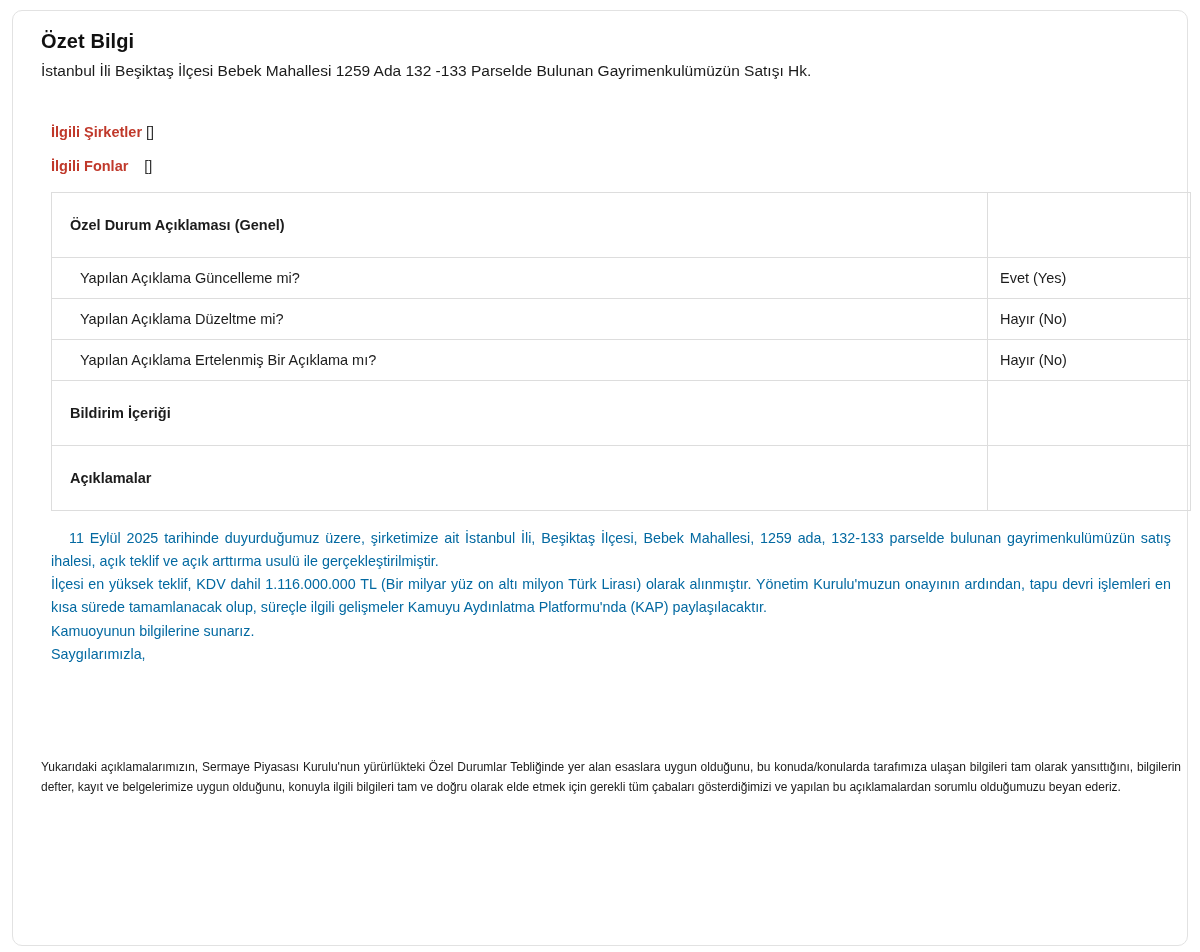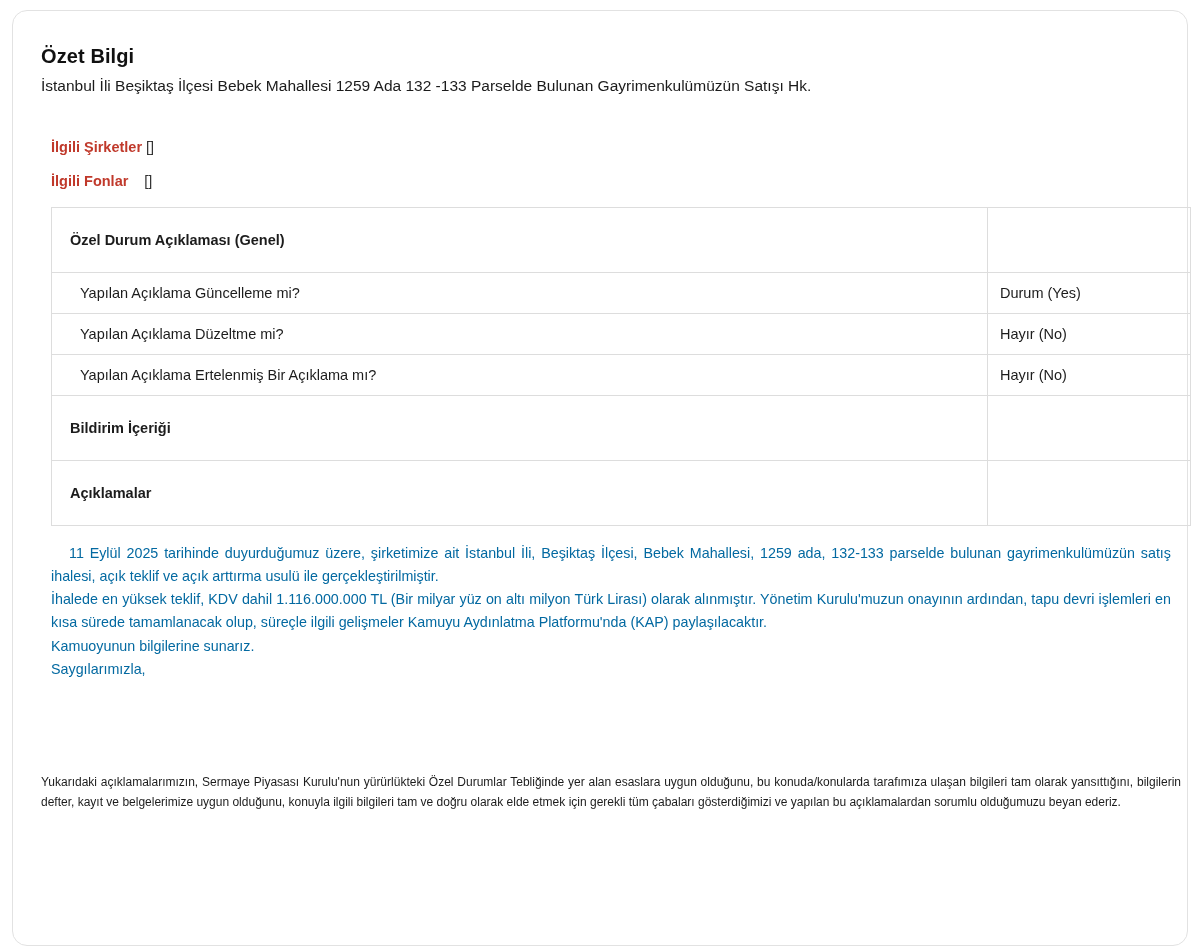--- a/index.html
+++ b/index.html
@@ -16,24 +16,24 @@
   }
   .page {
     box-sizing: border-box;
     width: 1200px;
     height: 952px;
     padding: 10px 12px 0 12px;
   }
   .card {
     box-sizing: border-box;
     border: 1px solid #e2e2e2;
-    border-radius: 15px;
+    border-radius: 10px;
     width: 1176px;
     min-height: 936px;
-    padding: 28px 26px 0 26px;
+    padding: 13px 26px 0 26px;
     background: #ffffff;
   }
   .summary-title {
     font-size: 20px;
     font-weight: bold;
     color: #111111;
     margin: 6px 0 8px 2px;
     letter-spacing: 0.1px;
   }
   .summary-text {
@@ -141,21 +141,21 @@
     </div>
 
     <table class="kap">
       <tbody>
         <tr>
           <td class="section section-tall">Özel Durum Açıklaması (Genel)</td>
           <td class="blank"></td>
         </tr>
         <tr>
           <td class="q">Yapılan Açıklama Güncelleme mi?</td>
-          <td class="a">Durum (Yes)</td>
+          <td class="a">Evet (Yes)</td>
         </tr>
         <tr>
           <td class="q">Yapılan Açıklama Düzeltme mi?</td>
           <td class="a">Hayır (No)</td>
         </tr>
         <tr>
           <td class="q">Yapılan Açıklama Ertelenmiş Bir Açıklama mı?</td>
           <td class="a">Hayır (No)</td>
         </tr>
         <tr>
@@ -164,21 +164,21 @@
         </tr>
         <tr>
           <td class="section section-tall">Açıklamalar</td>
           <td class="blank"></td>
         </tr>
       </tbody>
     </table>
 
     <div class="body-text">
       <p class="indent">11 Eylül 2025 tarihinde duyurduğumuz üzere, şirketimize ait İstanbul İli, Beşiktaş İlçesi, Bebek Mahallesi, 1259 ada, 132-133 parselde bulunan gayrimenkulümüzün satış ihalesi, açık teklif ve açık arttırma usulü ile gerçekleştirilmiştir.</p>
-      <p>İhalede en yüksek teklif, KDV dahil 1.116.000.000 TL (Bir milyar yüz on altı milyon Türk Lirası) olarak alınmıştır. Yönetim Kurulu'muzun onayının ardından, tapu devri işlemleri en kısa sürede tamamlanacak olup, süreçle ilgili gelişmeler Kamuyu Aydınlatma Platformu'nda (KAP) paylaşılacaktır.</p>
+      <p>İlçesi en yüksek teklif, KDV dahil 1.116.000.000 TL (Bir milyar yüz on altı milyon Türk Lirası) olarak alınmıştır. Yönetim Kurulu'muzun onayının ardından, tapu devri işlemleri en kısa sürede tamamlanacak olup, süreçle ilgili gelişmeler Kamuyu Aydınlatma Platformu'nda (KAP) paylaşılacaktır.</p>
       <p>Kamuoyunun bilgilerine sunarız.</p>
       <p>Saygılarımızla,</p>
     </div>
 
     <div class="declaration">Yukarıdaki açıklamalarımızın, Sermaye Piyasası Kurulu'nun yürürlükteki Özel Durumlar Tebliğinde yer alan esaslara uygun olduğunu, bu konuda/konularda tarafımıza ulaşan bilgileri tam olarak yansıttığını, bilgilerin defter, kayıt ve belgelerimize uygun olduğunu, konuyla ilgili bilgileri tam ve doğru olarak elde etmek için gerekli tüm çabaları gösterdiğimizi ve yapılan bu açıklamalardan sorumlu olduğumuzu beyan ederiz.</div>
 
   </div>
 </div>
 
 </body></html>

